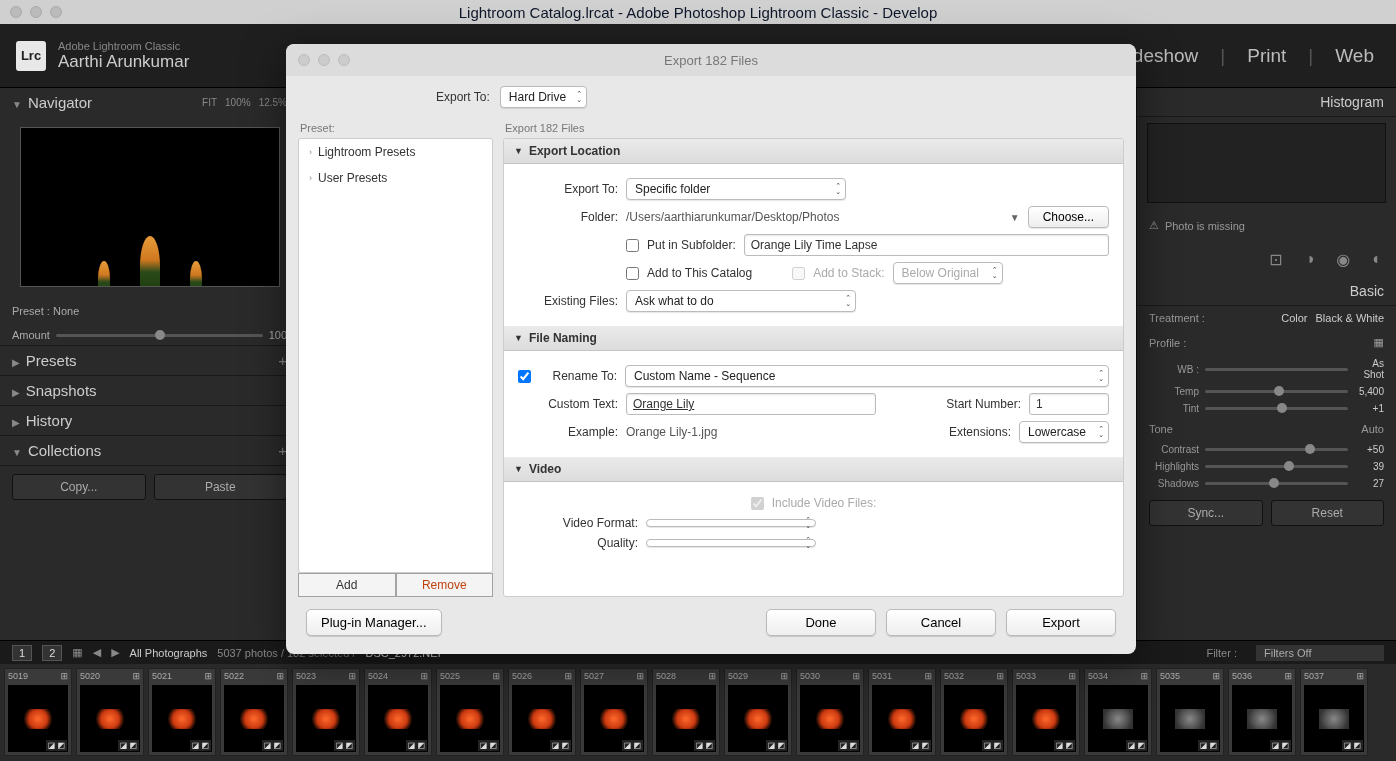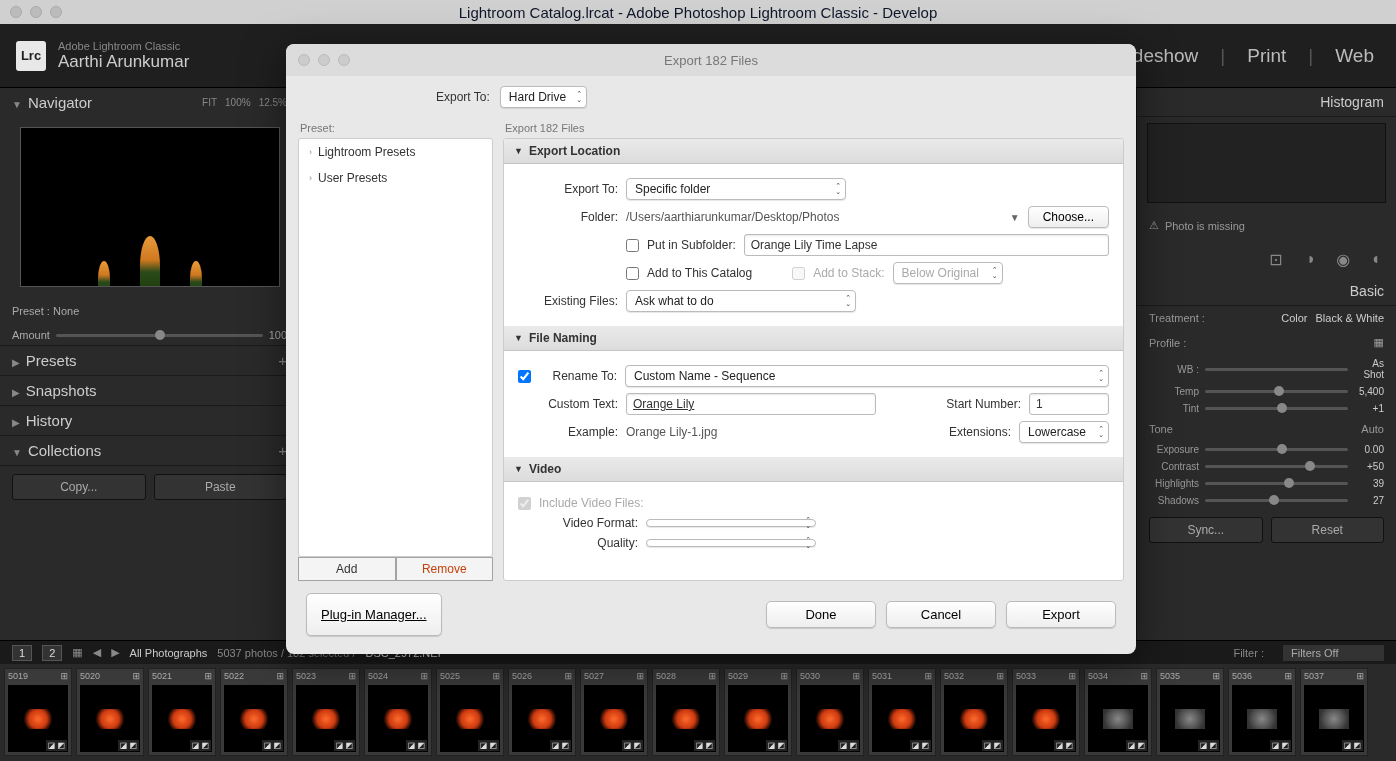--- a/index.html
+++ b/index.html
@@ -48,21 +48,21 @@
 .adj-row { display:flex; align-items:center; padding:3px 12px; font-size:10px; color:#999; gap:6px;}
 .adj-row .lbl{ width:50px; text-align:right;}
 .adj-row .val{ width:30px; text-align:right; color:#ccc;}
 .missing { padding: 10px 12px; font-size: 11px; color: #999; display:flex; align-items:center; gap:6px;}
 .tool-icons { display:flex; gap:22px; padding:8px 14px; justify-content:flex-end; color:#888; font-size:16px;}
 
 
 .filmstrip-bar { height:24px; background:#1a1a1a; display:flex; align-items:center; padding:0 12px; font-size:11px; color:#888; gap:10px; border-top:1px solid #000;}
 .filmstrip-bar .pg { background:#333; padding:1px 6px; color:#ddd; border:1px solid #555;}
 .filmstrip-bar .right-filter{ margin-left:auto; display:flex; align-items:center; gap:19px;}
-.filmstrip-bar .filter-dd{ background:#333; padding:2px 8px; color:#aaa; width:101px; font-size:11px;}
+.filmstrip-bar .filter-dd{ background:#333; padding:2px 8px; color:#aaa; width:128px; font-size:11px;}
 .filmstrip { height: 97px; background:#2a2a2a; display:flex; gap:4px; padding:4px; overflow:hidden;}
 .film-cell { width: 68px; height: 88px; background:#3a3a3a; border:1px solid #222; position:relative; font-size:9px; color:#aaa;}
 .film-cell .label{ padding:2px 3px; display:flex; justify-content:space-between;}
 .film-cell .thumb{ position:absolute; top:16px; left:3px; right:3px; bottom:3px; background:#000; display:flex; align-items:center; justify-content:center;}
 .film-cell .thumb .flower{ width:30px; height:20px; background: radial-gradient(circle, #ff6a2a 0%, #cc3a10 50%, #000 80%);}
 .film-cell.gray .thumb .flower{ background: radial-gradient(circle, #888 0%, #555 50%, #333 80%);}
 .film-cell .icons-bl{ position:absolute; bottom:4px; right:4px; font-size:8px; color:#ddd; background:#222; padding:1px 2px;}
 
 
 .dialog { position: absolute; top: 44px; left: 286px; width: 850px; height: 610px; background: #e8e8e8; border-radius: 8px; box-shadow: 0 10px 40px rgba(0,0,0,.5); display:flex; flex-direction:column; overflow:hidden;}
@@ -100,21 +100,21 @@
 .wide{ flex:1; }
 .ck{ width:13px; height:13px;}
 .path-row{ display:flex; align-items:center; gap:8px;}
 .mac-btn{ background:linear-gradient(#fff,#eee); border:1px solid #bbb; border-radius:4px; padding:3px 14px; font-size:12px; box-shadow:0 1px 1px rgba(0,0,0,.1);}
 .dim{ color:#aaa;}
 .ex-txt{ font-size:12px; color:#555;}
 
 .dlg-foot{ padding: 12px 20px 18px; display:flex; align-items:center; gap:10px;}
 .dlg-foot .spacer{ flex:1;}
 .dlg-foot .fbtn{ background:linear-gradient(#fff,#eee); border:1px solid #bbb; border-radius:5px; padding:5px 0; font-size:13px; width:110px; text-align:center; box-shadow:0 1px 1px rgba(0,0,0,.15);}
-.dlg-foot .pm{ width:auto; padding:13px 14px;text-decoration:underline;}
+.dlg-foot .pm{ width:auto; padding:5px 14px;}
 
 </style>
 </head>
 <body>
 
 <div class="titlebar">
   <div class="traffic">
     <div class="dot"></div>
     <div class="dot"></div>
     <div class="dot"></div>
@@ -238,27 +238,20 @@
     <div class="adj-row">
         <span class="lbl">Tint</span>
         <div class="slider">
           <div class="knob" style="left:50%"></div>
         </div>
         <span class="val">+1</span>
       </div>
     <div class="treat-row">
         <span>Tone</span>
         <span>Auto</span>
-      </div>
-    <div class="adj-row">
-        <span class="lbl">Exposure</span>
-        <div class="slider">
-          <div class="knob" style="left:50%"></div>
-        </div>
-        <span class="val">0.00</span>
       </div>
     <div class="adj-row">
         <span class="lbl">Contrast</span>
         <div class="slider">
           <div class="knob" style="left:70%"></div>
         </div>
         <span class="val">+50</span>
       </div>
     <div class="adj-row">
         <span class="lbl">Highlights</span>
@@ -587,21 +580,21 @@
             <span class="flabel narrow">Extensions:</span>
             <div class="mac-select" style="width:90px">Lowercase</div>
           </div>
         </div>
 
         <div class="sect-head">
             <span class="tri">▼</span>
             <span>Video</span>
           </div>
         <div class="sect-body">
-          <div class="form-row" style="">
+          <div class="form-row" style="justify-content:center">
             <input type="checkbox" class="ck dim" checked="" disabled="" style="">
             <span class="dim">Include Video Files:</span>
           </div>
           <div class="form-row">
             <span class="flabel w120 dim">Video Format:</span>
             <div class="mac-select dim" style="width:170px"></div>
           </div>
           <div class="form-row">
             <span class="flabel w120 dim">Quality:</span>
             <div class="mac-select dim" style="width:170px"></div>

